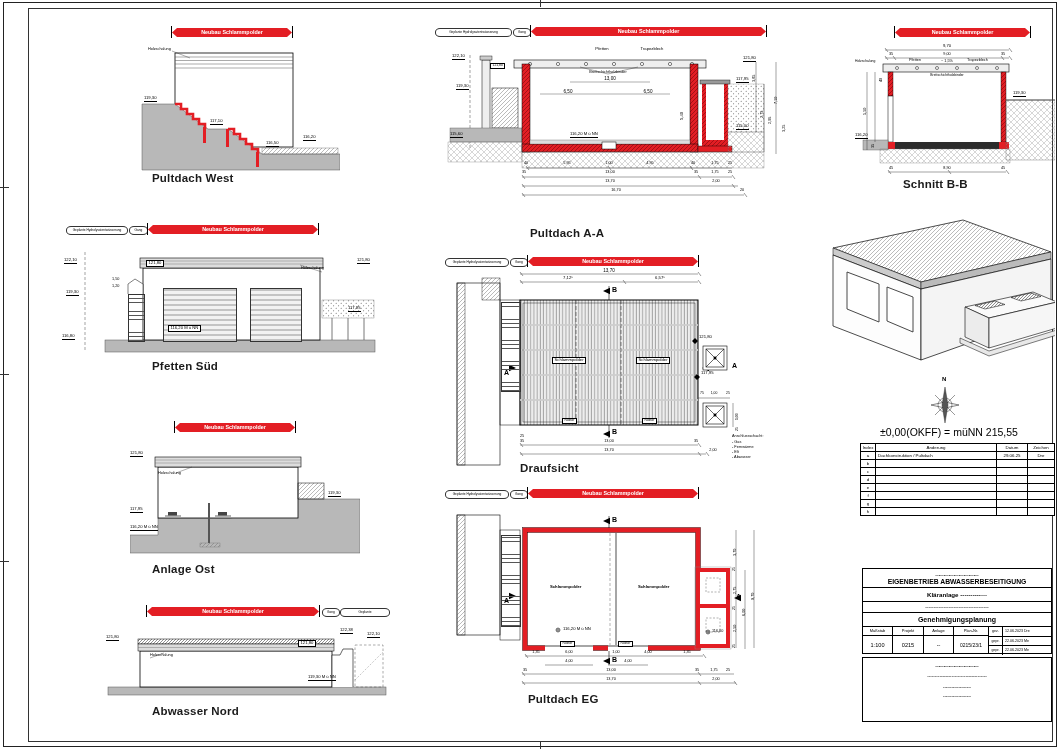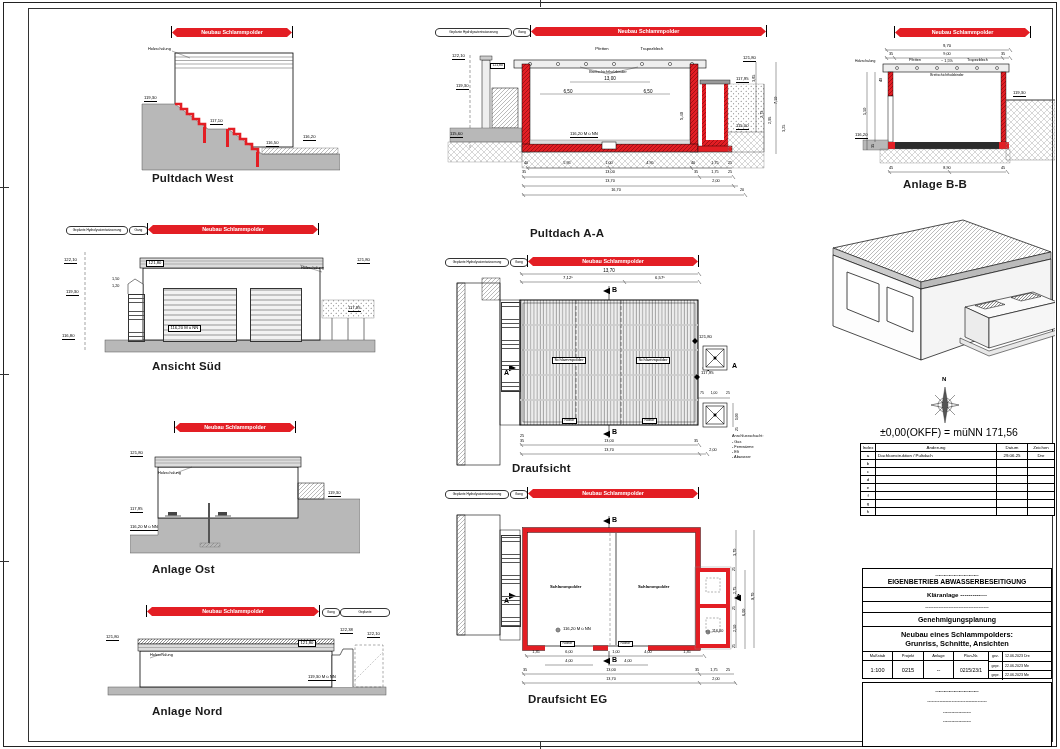--- a/index.html
+++ b/index.html
@@ -134,21 +134,21 @@
   <div class="lb f4 lvl" style="left:4px;top:36px">122,10</div>
   <div class="lb f4 box" style="left:86px;top:38px">121,80</div>
   <div class="lb f4 lvl" style="left:6px;top:68px">119,30</div>
   <div class="lb f4 lvl" style="left:2px;top:112px">116,80</div>
   <div class="lb f35" style="left:52px;top:55px">1,50</div>
   <div class="lb f35" style="left:52px;top:62px">1,20</div>
   <div class="lb f4 box" style="left:108px;top:103px">116,20 M ü NN</div>
   <div class="lb f35" style="left:241px;top:44px">Holzschalung</div>
   <div class="lb f4 lvl" style="left:297px;top:36px">121,80</div>
   <div class="lb f4 lvl" style="left:288px;top:84px">117,95</div>
-  <div class="lb vtitle" style="left:92px;top:138px">Ansicht Süd</div>
+  <div class="lb vtitle" style="left:92px;top:138px">Pfetten Süd</div>
 </div>
 
 <div class="view" style="left:130px;top:415px;width:230px;height:165px">
   <svg class="lw" width="230" height="165" viewBox="0 0 230 165">
     <path d="M0 120 L28 120 L28 103 L100 103 L118 100 L165 84 L230 84 L230 138 L0 138 Z" fill="#b8b8b8" stroke="#555" stroke-width="0.5"></path>
     <rect x="28" y="52" width="140" height="51" fill="#fff" stroke="#000" stroke-width="0.8"></rect>
     <rect x="25" y="42" width="146" height="10" fill="#ddd" stroke="#000" stroke-width="0.6"></rect>
     <path d="M25 45h146M25 48h146" stroke="#666" stroke-width="0.4"></path>
     <rect x="78" y="88" width="2" height="40" fill="#555"></rect>
     <rect x="70" y="128" width="20" height="4" fill="url(#diagH)" stroke="#666" stroke-width="0.3"></rect>
@@ -186,21 +186,21 @@
   <div class="btick" style="left:46px;top:10px"></div>
   <div class="btick" style="left:219px;top:10px"></div>
   <div class="bnr wht" style="left:222px;top:13px;width:16px">Gang</div>
   <div class="bnr wht" style="left:240px;top:13px;width:48px">Geplante Hydrolysatentwässerung</div>
   <div class="lb f4 lvl" style="left:6px;top:40px">121,80</div>
   <div class="lb f35" style="left:50px;top:58px">Holzschalung</div>
   <div class="lb f4 box" style="left:198px;top:45px">121,80</div>
   <div class="lb f4 lvl" style="left:240px;top:33px">122,38</div>
   <div class="lb f4 lvl" style="left:267px;top:37px">122,10</div>
   <div class="lb f4 lvl" style="left:208px;top:80px">119,30 M ü NN</div>
-  <div class="lb vtitle" style="left:52px;top:110px">Anlage Nord</div>
+  <div class="lb vtitle" style="left:52px;top:110px">Abwasser Nord</div>
 </div>
 
 <div class="view" style="left:430px;top:20px;width:360px;height:235px">
   <svg class="lw" width="360" height="235" viewBox="0 0 360 235">
     <line x1="40" y1="35" x2="40" y2="128" stroke="#444" stroke-width="0.5" stroke-dasharray="3 2"></line>
     <rect x="52" y="40" width="8" height="78" fill="#eee" stroke="#000" stroke-width="0.5"></rect>
     <rect x="50" y="36" width="12" height="4" fill="#ccc" stroke="#000" stroke-width="0.4"></rect>
     <rect x="62" y="68" width="26" height="40" fill="url(#diagH)" stroke="#000" stroke-width="0.5"></rect>
     <rect x="20" y="108" width="72" height="14" fill="#b8b8b8" stroke="#555" stroke-width="0.4"></rect>
     <rect x="84" y="40" width="192" height="8" fill="#eee" stroke="#000" stroke-width="0.6"></rect>
@@ -317,21 +317,21 @@
   <div class="lb f35" style="left:112px;top:38px">Trapezblech</div>
   <div class="lb f3 c" style="left:92px;top:54px">Brettschichtholzbinder</div>
   <div class="lb f4 lvl" style="left:158px;top:71px">119,30</div>
   <div class="lb f4 lvl" style="left:0px;top:113px">116,20</div>
   <div class="lb f35 rot" style="left:24px;top:62px">40</div>
   <div class="lb f35 rot" style="left:8px;top:95px">5,50</div>
   <div class="lb f35 rot" style="left:16px;top:128px">35</div>
   <div class="lb f35 c" style="left:36px;top:146px">45</div>
   <div class="lb f35 c" style="left:92px;top:146px">8,90</div>
   <div class="lb f35 c" style="left:148px;top:146px">45</div>
-  <div class="lb vtitle" style="left:48px;top:158px">Anlage B-B</div>
+  <div class="lb vtitle" style="left:48px;top:158px">Schnitt B-B</div>
 </div>
 
 <div class="view" style="left:440px;top:250px;width:320px;height:230px">
   <svg class="lw" width="320" height="230" viewBox="0 0 320 230">
     <rect x="17" y="33" width="43" height="182" fill="#fff" stroke="#000" stroke-width="0.6"></rect>
     <rect x="17" y="33" width="8" height="182" fill="url(#diagH)" stroke="#000" stroke-width="0.4"></rect>
     <rect x="42" y="28" width="18" height="22" fill="url(#diagH)" stroke="#000" stroke-width="0.4"></rect>
     <rect x="60" y="50" width="20" height="125" fill="none" stroke="#000" stroke-width="0.5"></rect>
     <rect x="80" y="50" width="178" height="125" fill="url(#vlines)" stroke="#000" stroke-width="1"></rect>
     <path d="M80 75h178M80 100h178M80 125h178M80 150h178" stroke="#e0e0e0" stroke-width="2.2" opacity="0.85"></path>
@@ -388,21 +388,21 @@
   <div class="lb f35" style="left:292px;top:190px">- Gas</div>
   <div class="lb f35" style="left:292px;top:195px">- Fernwärme</div>
   <div class="lb f35" style="left:292px;top:200px">- Elt</div>
   <div class="lb f35" style="left:292px;top:205px">- Abwasser</div>
   <div class="lb f35" style="left:80px;top:184px">25</div>
   <div class="lb f35 c" style="left:82px;top:189px">35</div>
   <div class="lb f35 c" style="left:169px;top:189px">13,00</div>
   <div class="lb f35 c" style="left:256px;top:189px">35</div>
   <div class="lb f35 c" style="left:169px;top:198px">13,70</div>
   <div class="lb f35 c" style="left:273px;top:198px">2,00</div>
-  <div class="lb vtitle" style="left:72px;top:212px">Draufsicht</div>
+  <div class="lb vtitle" style="left:80px;top:212px">Draufsicht</div>
 </div>
 
 <div class="view" style="left:440px;top:480px;width:320px;height:240px">
   <svg class="lw" width="320" height="240" viewBox="0 0 320 240">
     <rect x="17" y="35" width="43" height="120" fill="#fff" stroke="#000" stroke-width="0.6"></rect>
     <rect x="17" y="35" width="8" height="120" fill="url(#diagH)" stroke="#000" stroke-width="0.4"></rect>
     <rect x="60" y="50" width="20" height="110" fill="none" stroke="#000" stroke-width="0.5"></rect>
     <rect x="85" y="50" width="173" height="118" fill="#fff" stroke="#e31e24" stroke-width="5"></rect>
     <rect x="82.5" y="47.5" width="178" height="123" fill="none" stroke="#000" stroke-width="0.4"></rect>
     <rect x="87.5" y="52.5" width="168" height="113" fill="none" stroke="#000" stroke-width="0.4"></rect>
@@ -463,21 +463,21 @@
   <div class="lb f35 c" style="left:247px;top:170px">1,35</div>
   <div class="lb f35 c" style="left:129px;top:179px">4,00</div>
   <div class="lb f35 c" style="left:188px;top:179px">4,00</div>
   <div class="lb f35 c" style="left:85px;top:188px">35</div>
   <div class="lb f35 c" style="left:171px;top:188px">13,00</div>
   <div class="lb f35 c" style="left:257px;top:188px">35</div>
   <div class="lb f35 c" style="left:274px;top:188px">1,75</div>
   <div class="lb f35 c" style="left:288px;top:188px">25</div>
   <div class="lb f35 c" style="left:171px;top:197px">13,70</div>
   <div class="lb f35 c" style="left:276px;top:197px">2,00</div>
-  <div class="lb vtitle" style="left:88px;top:213px">Draufsicht EG</div>
+  <div class="lb vtitle" style="left:88px;top:213px">Pultdach EG</div>
 </div>
 
 <div class="view" style="left:815px;top:210px;width:240px;height:155px">
   <svg class="lw" width="240" height="155" viewBox="0 0 240 155">
     <polygon points="18,38 148,10 236,42 106,72" fill="url(#diagH)" stroke="#000" stroke-width="0.7"></polygon>
     <polygon points="18,38 106,72 106,79 18,45" fill="#ccc" stroke="#000" stroke-width="0.5"></polygon>
     <polygon points="106,72 236,42 236,49 106,79" fill="#bbb" stroke="#000" stroke-width="0.5"></polygon>
     <polygon points="18,45 106,79 106,150 18,116" fill="#fdfdfd" stroke="#000" stroke-width="0.7"></polygon>
     <polygon points="106,79 236,49 236,104 106,150" fill="#f4f4f4" stroke="#000" stroke-width="0.7"></polygon>
     <polygon points="32,62 64,74 64,112 32,99" fill="#fff" stroke="#333" stroke-width="0.9"></polygon>
@@ -494,21 +494,21 @@
 <div class="view" style="left:925px;top:372px;width:40px;height:58px">
   <svg class="lw" width="40" height="58" viewBox="0 0 40 58">
     <circle cx="20" cy="33" r="7" fill="none" stroke="#333" stroke-width="0.5"></circle>
     <path d="M10 23 L20 33 M30 23 L20 33 M10 43 L20 33 M30 43 L20 33" stroke="#333" stroke-width="0.5"></path>
     <path d="M6 33 L20 30 L34 33 L20 36 Z" fill="none" stroke="#333" stroke-width="0.6"></path>
     <path d="M20 15 L23 33 L20 51 L17 33 Z" fill="#555" stroke="#222" stroke-width="0.4"></path>
   </svg>
   <div class="lb f6 b" style="left:17px;top:4px">N</div>
 </div>
 
-<div class="lb" style="left:880px;top:426px;font-size:10.5px">±0,00(OKFF) = müNN 171,56</div>
+<div class="lb" style="left:880px;top:426px;font-size:10.5px">±0,00(OKFF) = müNN 215,55</div>
 
 <div class="rev">
   <div class="rev-row">
     <div class="rc1">Index</div>
     <div class="rc2 hd">Änderung</div>
     <div class="rc3">Datum</div>
     <div class="rc4">Zeichen</div>
   </div>
   <div class="rev-row">
     <div class="rc1">a</div>
@@ -567,24 +567,20 @@
       <div style="font-size:6.8px" class="b">EIGENBETRIEB  ABWASSERBESEITIGUNG</div>
     </div>
     <div class="tb-sec" style="padding:3px 0">
       <div style="font-size:6.2px" class="b">Kläranlage -------------</div>
     </div>
     <div class="tb-sec" style="padding:2px 0">
       <div class="f5">--------------------------------------</div>
     </div>
     <div class="tb-sec" style="padding:3px 0">
       <div style="font-size:7px" class="b">Genehmigungsplanung</div>
-    </div>
-    <div class="tb-sec" style="padding:3px 0">
-      <div style="font-size:7.4px" class="b">Neubau eines Schlammpolders:</div>
-      <div style="font-size:7.4px" class="b">Grunriss, Schnitte, Ansichten</div>
     </div>
     <div class="tb-flex">
       <div class="tb-col" style="width:29px">
         <div class="lab">Maßstab</div>
         <div class="val">1:100</div>
       </div>
       <div class="tb-col" style="width:30px">
         <div class="lab">Projekt</div>
         <div class="val">0215</div>
       </div>

